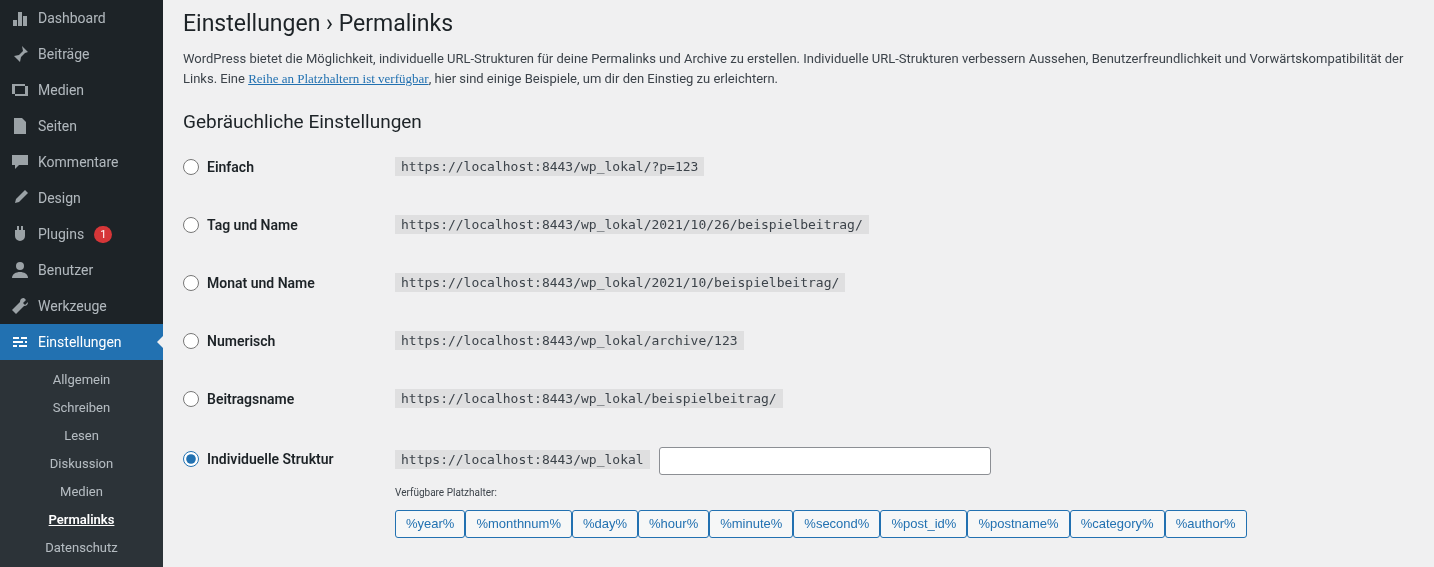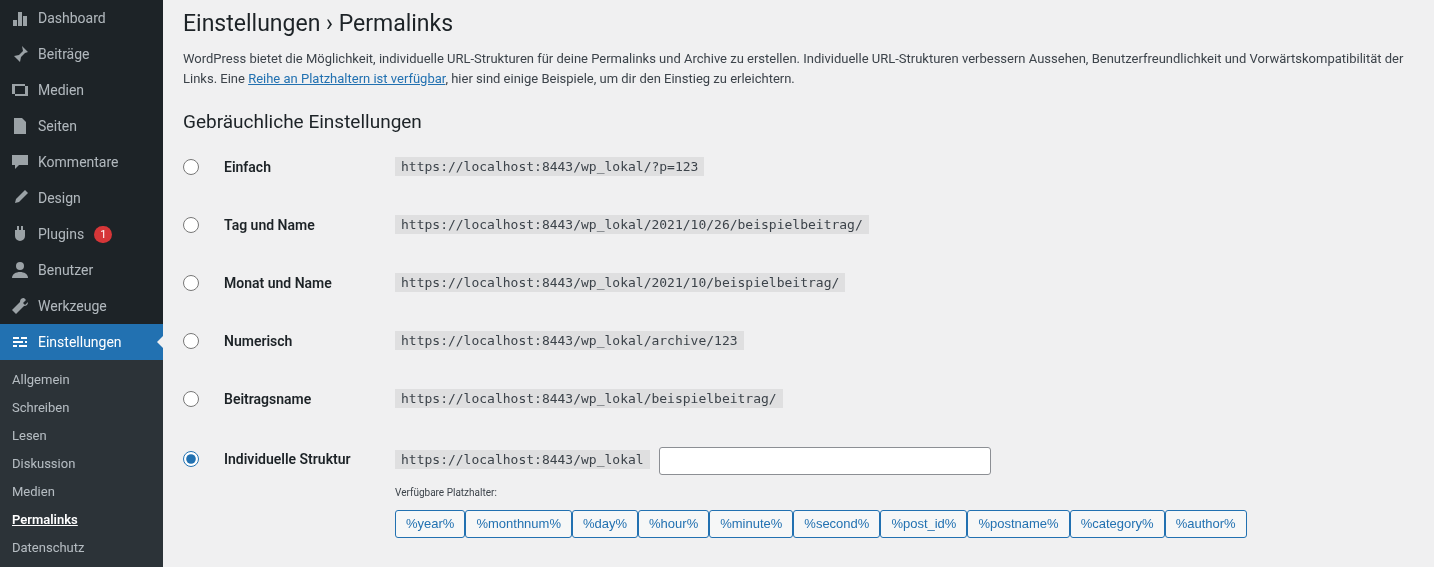--- a/index.html
+++ b/index.html
@@ -50,20 +50,21 @@
   display: flex;
   flex-direction: column;
   padding: 6px 0;
 }
 .submenu-item {
   padding: 5px 12px;
   color: rgba(240,246,252,.7);
   cursor: pointer;
   font-size: 13px;
   line-height: 18px;
+  text-align: center;
 }
 .submenu-item.current { color: #fff; font-weight: 600; text-decoration: underline; }
 .menu-wrap { position: relative; }
 .menu-wrap.current-wrap::after {
   content: "";
   position: absolute;
   right: 0;
   top: 12px;
   border: 6px solid transparent;
   border-right-color: #f0f0f1;
@@ -82,40 +83,41 @@
   margin: 0 0 12px 0;
 }
 .intro {
   font-size: 13px;
   line-height: 1.5;
   margin-bottom: 22px;
 }
 .intro a {
   color: #2271b1;
   text-decoration: underline;
+  font-family: Liberation Serif, serif;
 }
 .section-heading {
   font-size: 19px;
   font-weight: 400;
   color: #1d2327;
   margin-bottom: 22px;
 }
 
 
 .opt-row {
   display: flex;
   align-items: flex-start;
   min-height: 58px;
 }
 .opt-row.custom-row { min-height: auto; align-items: flex-start; flex-wrap: wrap; }
 .opt-th {
   width: 212px;
   display: flex;
   align-items: center;
-  gap: 25px;
+  gap: 8px;
   padding-top: 4px;
   font-weight: 600;
   color: #1d2327;
   font-size: 14px;
 }
 .opt-td { flex: 1; padding-top: 2px; }
 .url-code {
   background: #f0f0f1;
   background: #f6f7f7;
   font-family: Consolas, Monaco, monospace;

